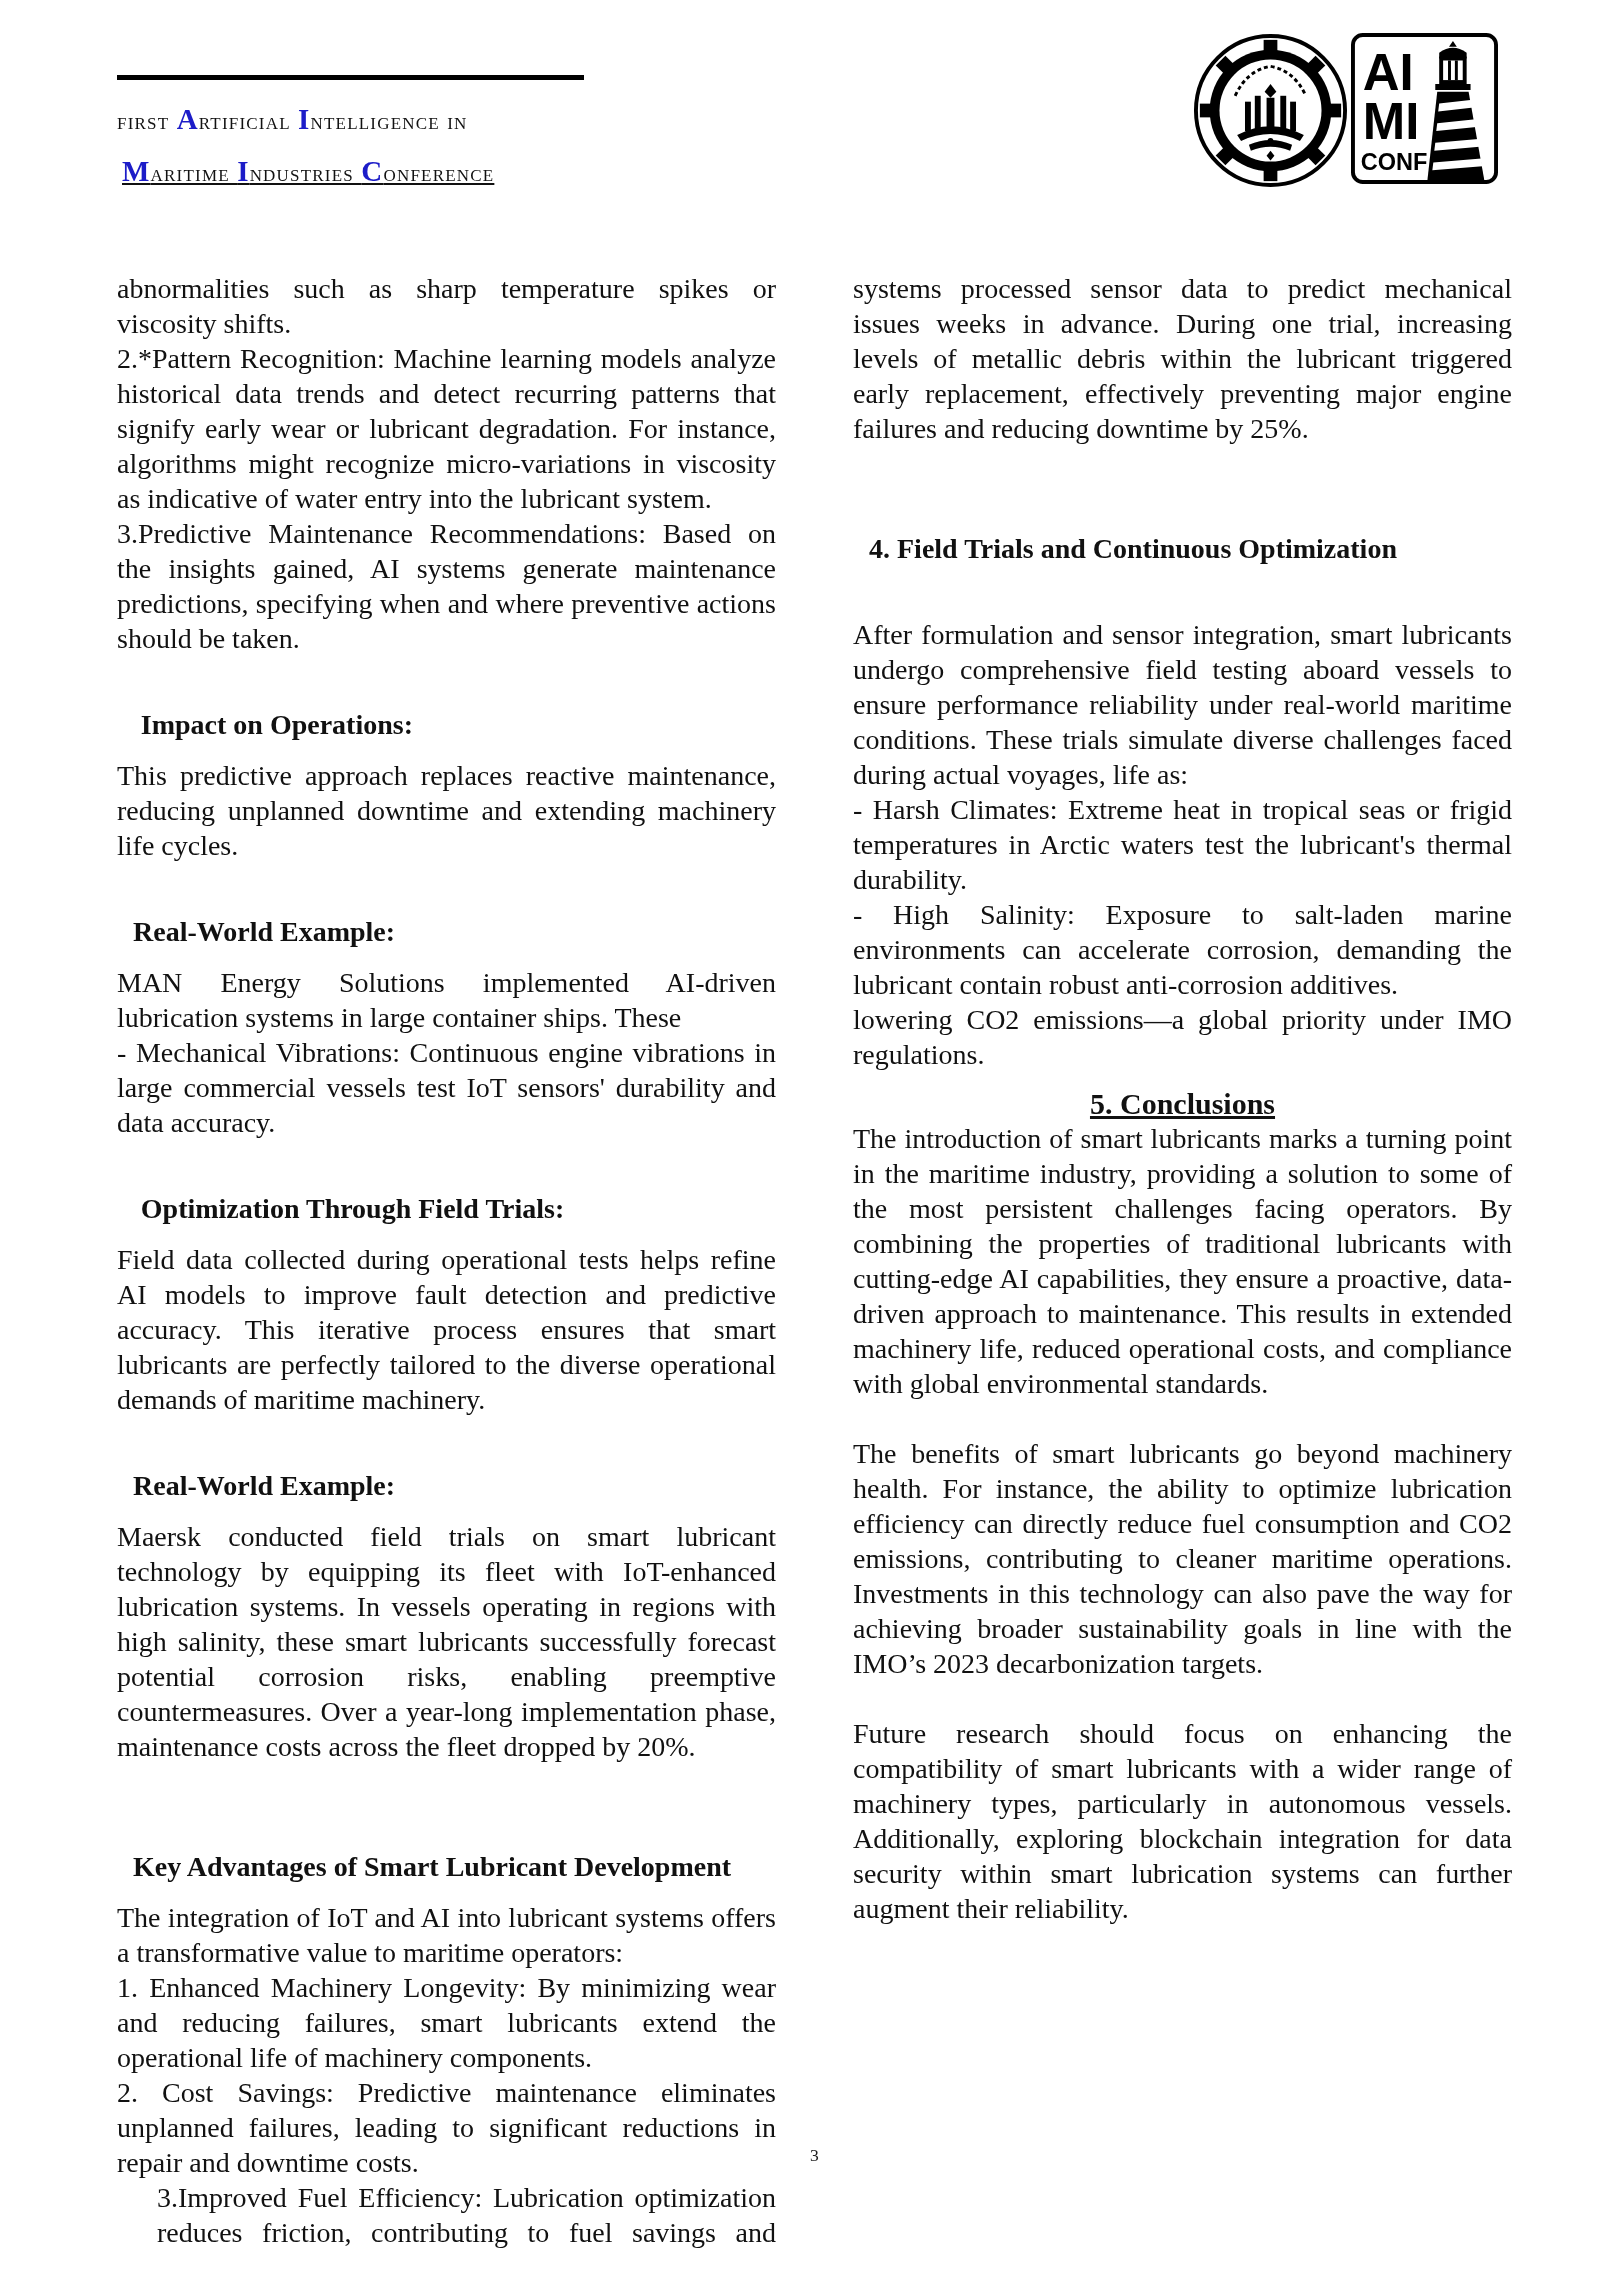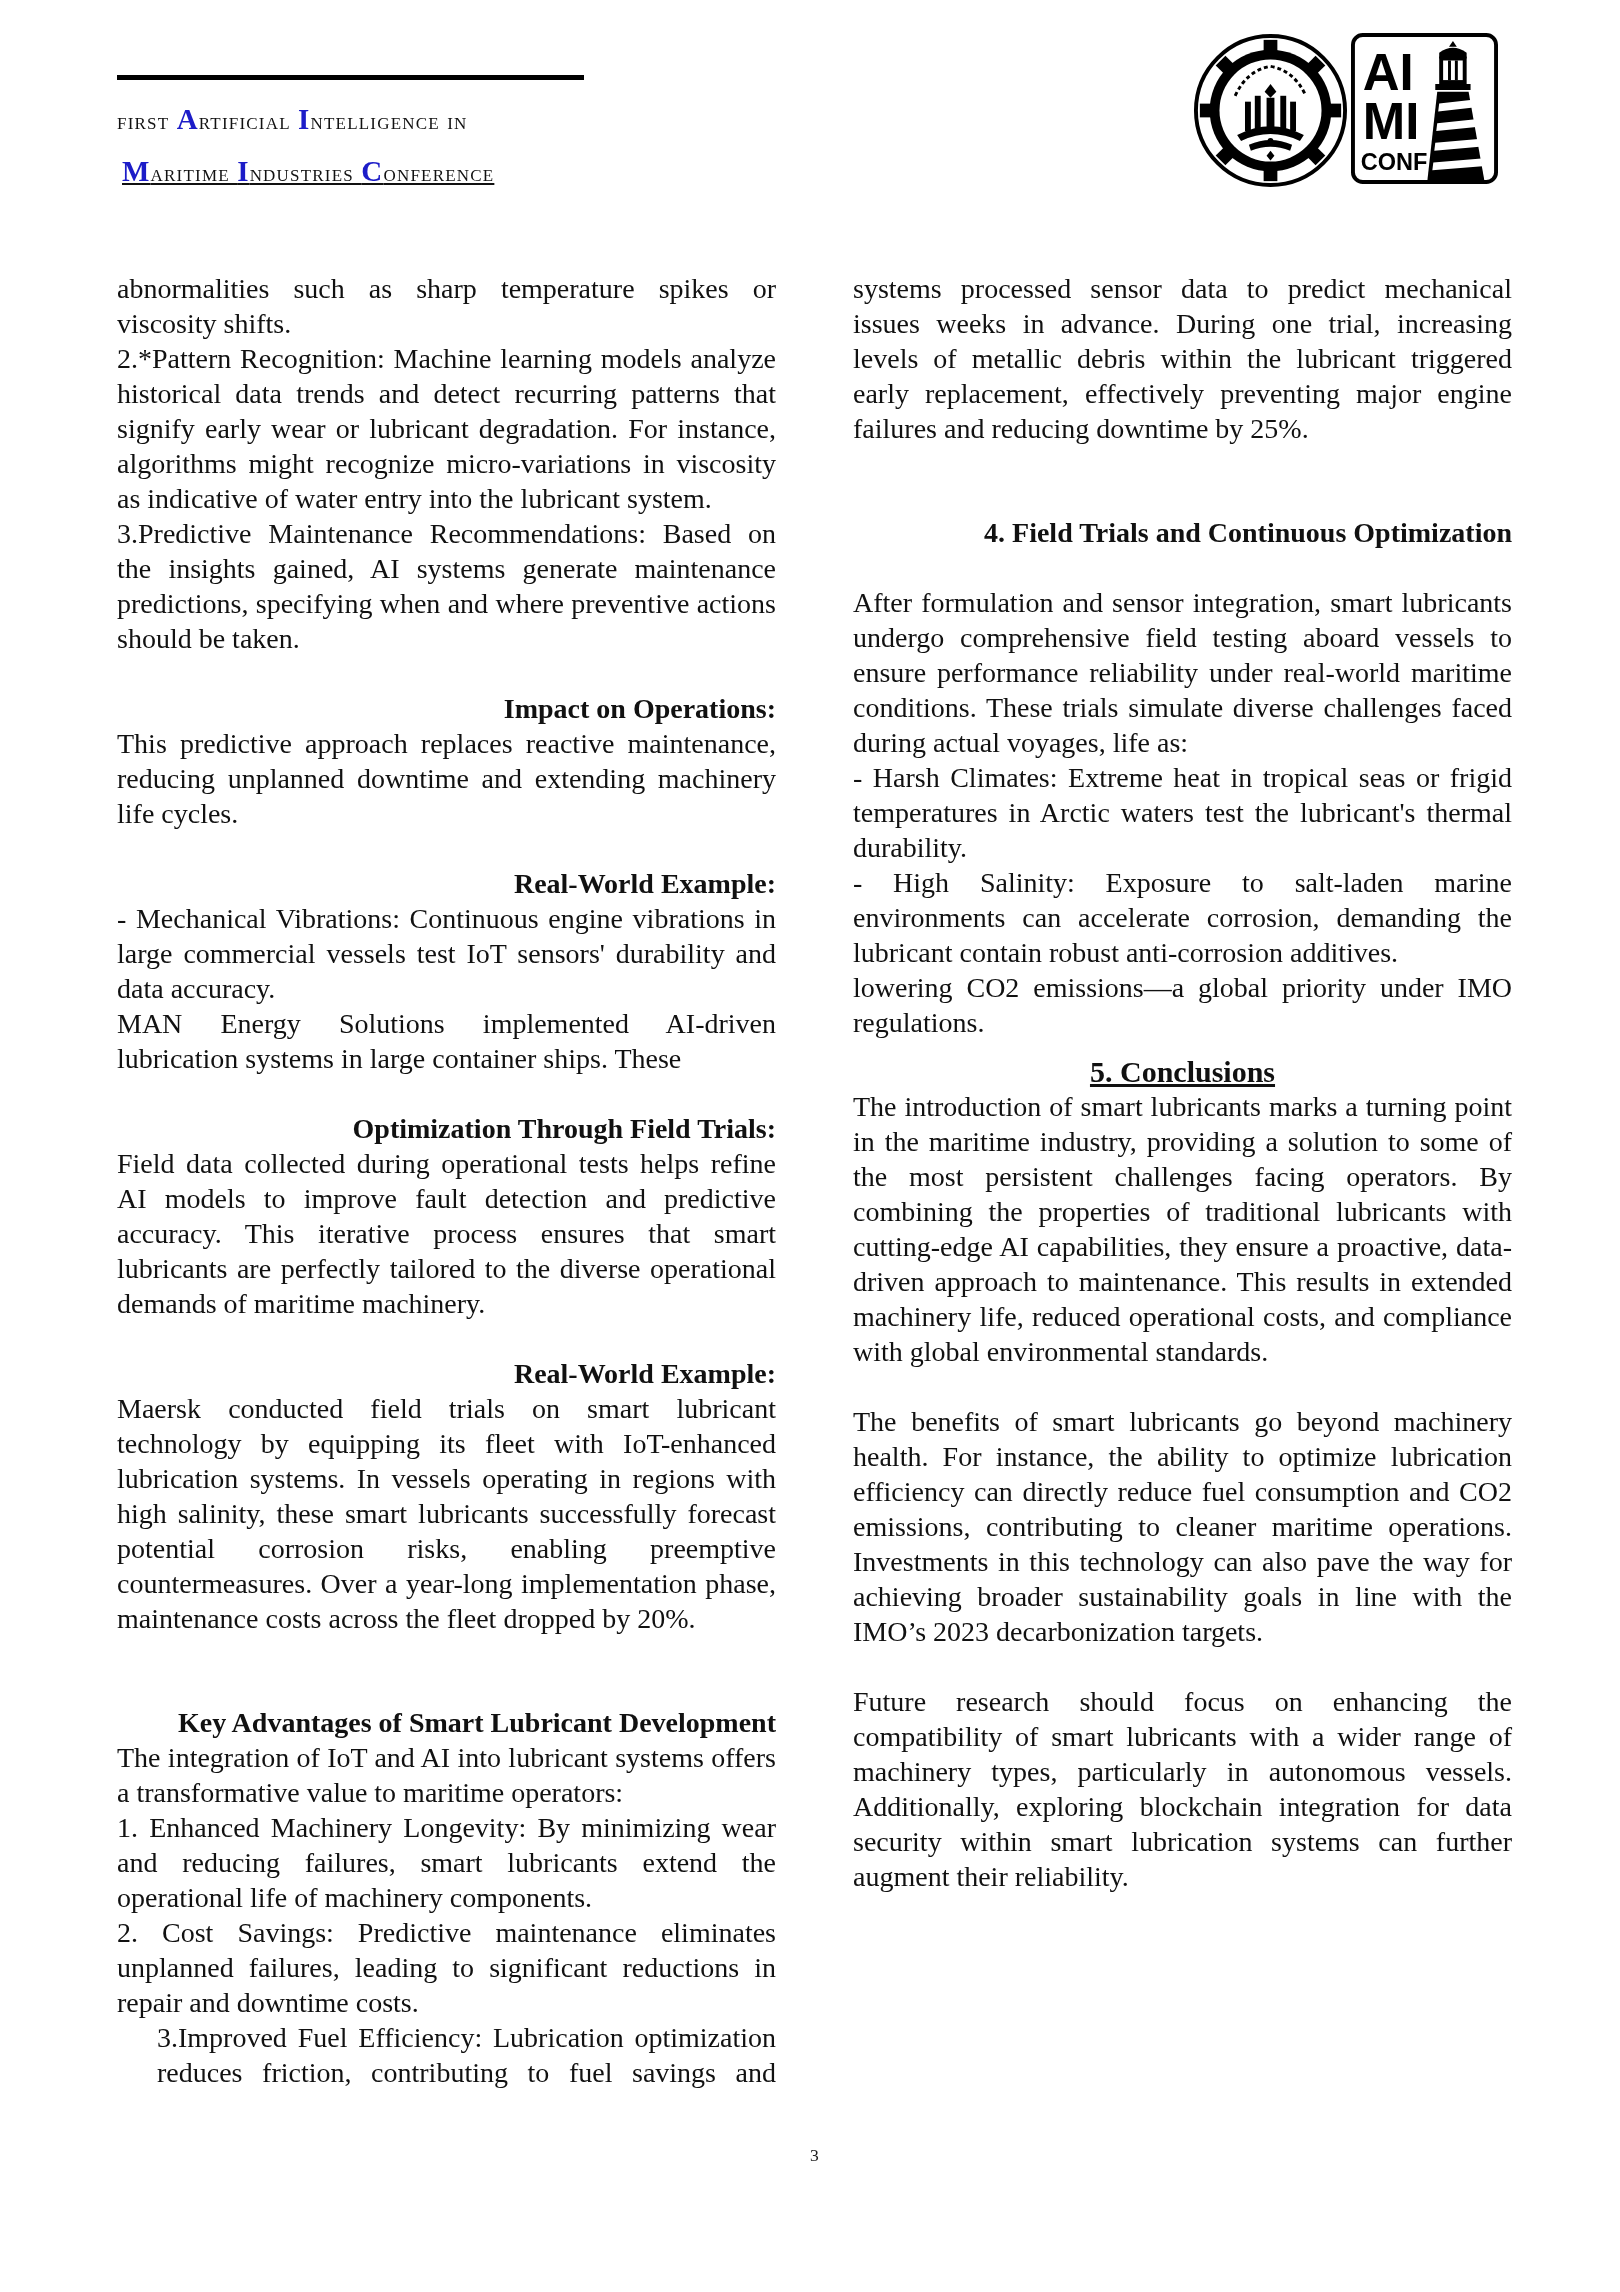--- a/index.html
+++ b/index.html
@@ -28,21 +28,21 @@
     .column {
       position: absolute; top: 271px; width: 659px;
       font-size: 28px; line-height: 35px; text-align: justify;
     }
     .col-left { left: 117px; }
     .col-right { left: 853px; }
     .column p { margin: 0; }
     .column .gap { height: 35px; }
     .column .gap2 { height: 69px; }
     .column h3 {
-      margin: 0; font-size: 28px; font-weight: bold; line-height: 35px; text-align: right;
+      margin: 16px; font-size: 28px; font-weight: bold; line-height: 35px; text-align: left;
     }
     .column h3.indent { padding-left: 7.8px; }
     .column h2 {
       margin: 0; font-size: 30px; font-weight: bold; line-height: 35px; text-align: center; text-decoration: underline;
     }
     .page-number {
       position: absolute; left: 810px; top: 2145px; font-size: 17.6px; color: #222;
     }
   </style>
 </head>
@@ -110,22 +110,22 @@
 
 <div class="column col-left">
   <p>abnormalities such as sharp temperature spikes or viscosity shifts.</p>
   <p>2.*Pattern Recognition: Machine learning models analyze historical data trends and detect recurring patterns that signify early wear or lubricant degradation. For instance, algorithms might recognize micro-variations in viscosity as indicative of water entry into the lubricant system.</p>
   <p>3.Predictive Maintenance Recommendations: Based on the insights gained, AI systems generate maintenance predictions, specifying when and where preventive actions should be taken.</p>
   <div class="gap"></div>
   <h3 class="indent">Impact on Operations:</h3>
   <p>This predictive approach replaces reactive maintenance, reducing unplanned downtime and extending machinery life cycles.</p>
   <div class="gap"></div>
   <h3>Real-World Example:</h3>
+  <p>MAN Energy Solutions implemented AI-driven lubrication systems in large container ships. These</p>
   <p>- Mechanical Vibrations: Continuous engine vibrations in large commercial vessels test IoT sensors' durability and data accuracy.</p>
-  <p>MAN Energy Solutions implemented AI-driven lubrication systems in large container ships. These</p>
   <div class="gap"></div>
   <h3 class="indent">Optimization Through Field Trials:</h3>
   <p>Field data collected during operational tests helps refine AI models to improve fault detection and predictive accuracy. This iterative process ensures that smart lubricants are perfectly tailored to the diverse operational demands of maritime machinery.</p>
   <div class="gap"></div>
   <h3>Real-World Example:</h3>
   <p>Maersk conducted field trials on smart lubricant technology by equipping its fleet with IoT-enhanced lubrication systems. In vessels operating in regions with high salinity, these smart lubricants successfully forecast potential corrosion risks, enabling preemptive countermeasures. Over a year-long implementation phase, maintenance costs across the fleet dropped by 20%.</p>
   <div class="gap2"></div>
   <h3>Key Advantages of Smart Lubricant Development</h3>
   <p>The integration of IoT and AI into lubricant systems offers a transformative value to maritime operators:</p>
   <p>1. Enhanced Machinery Longevity: By minimizing wear and reducing failures, smart lubricants extend the operational life of machinery components.</p>

